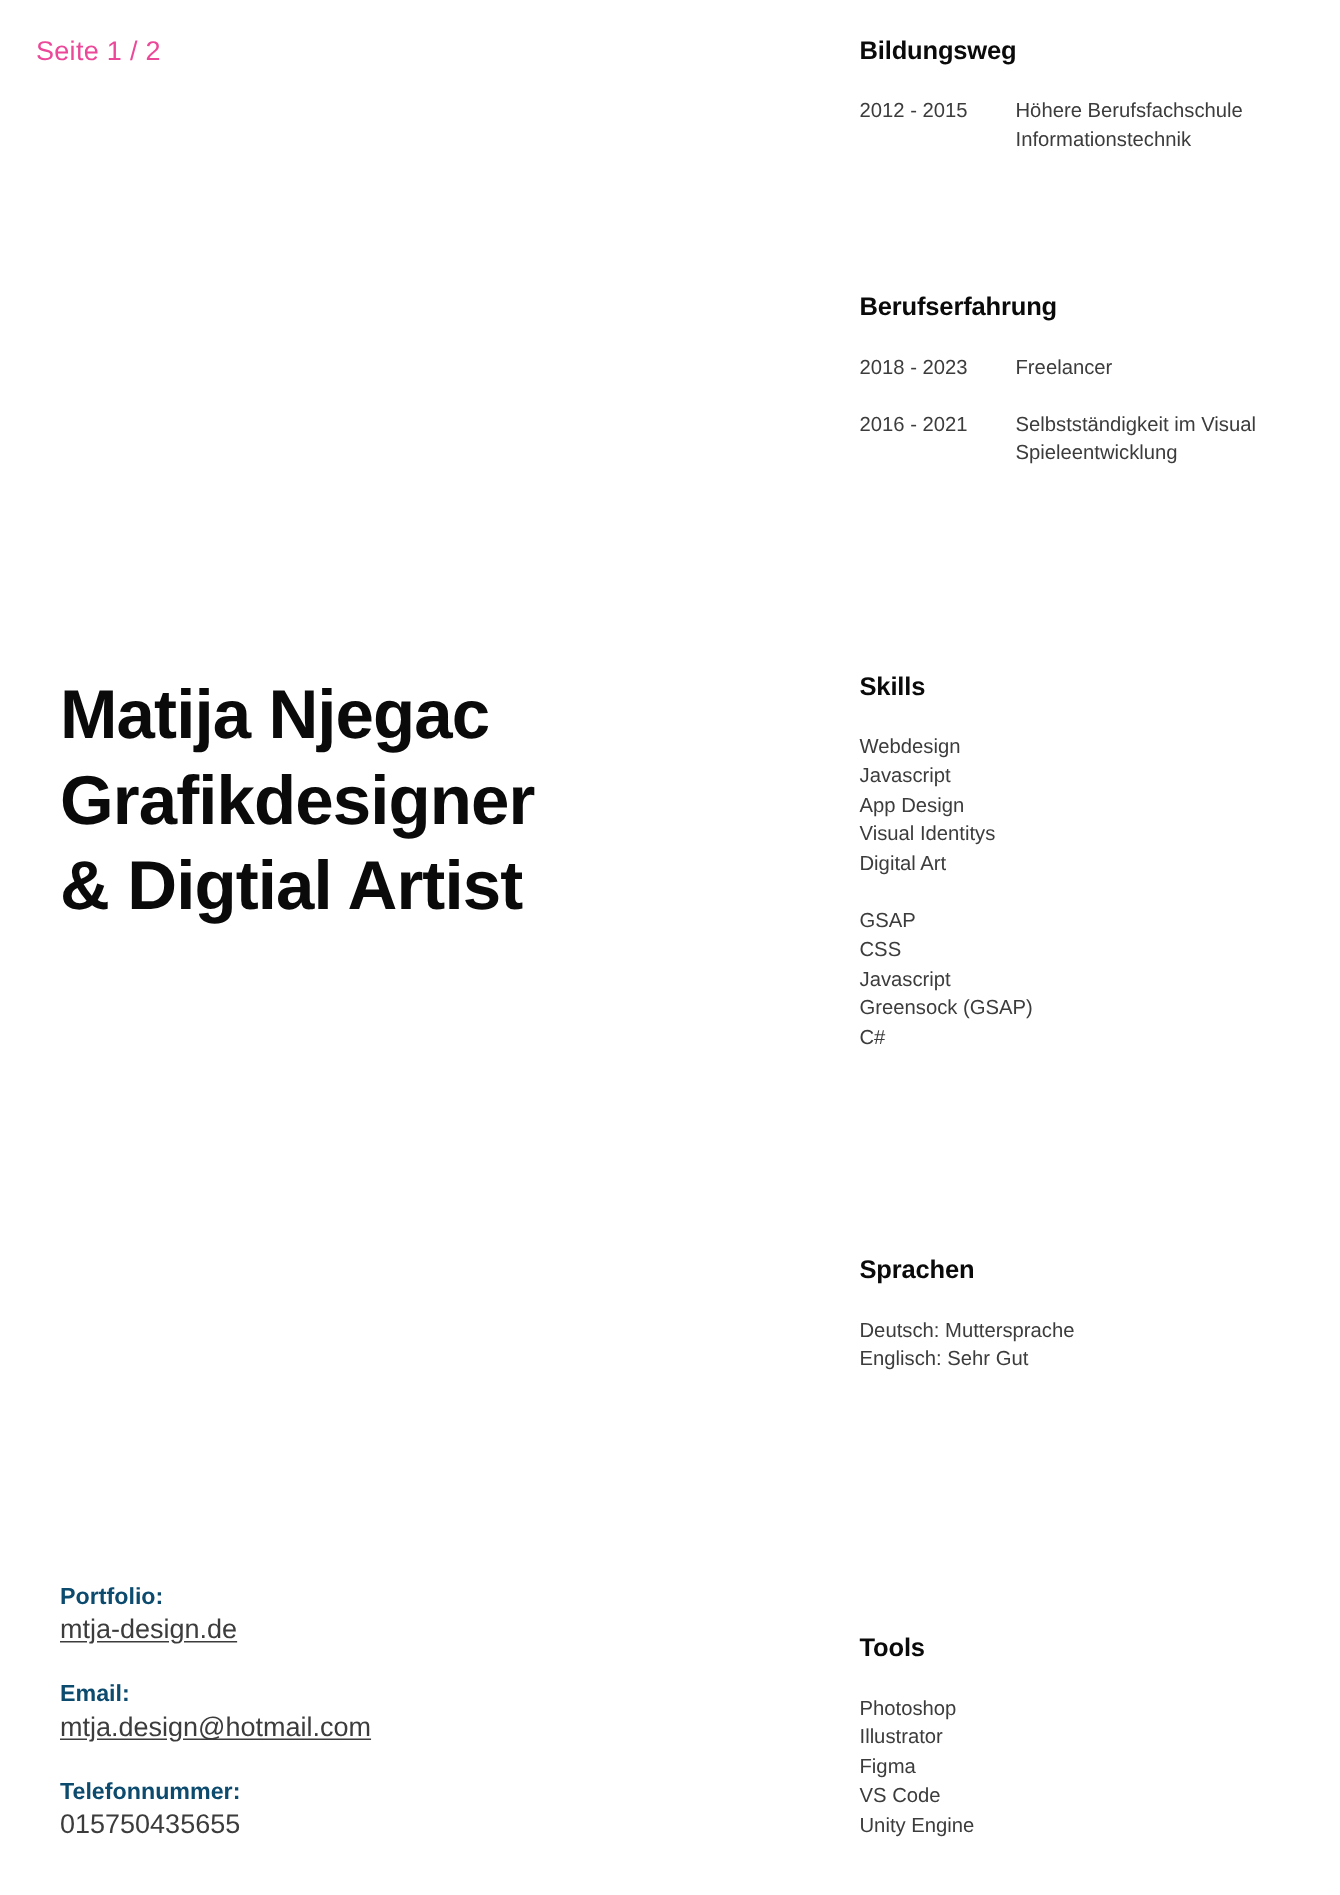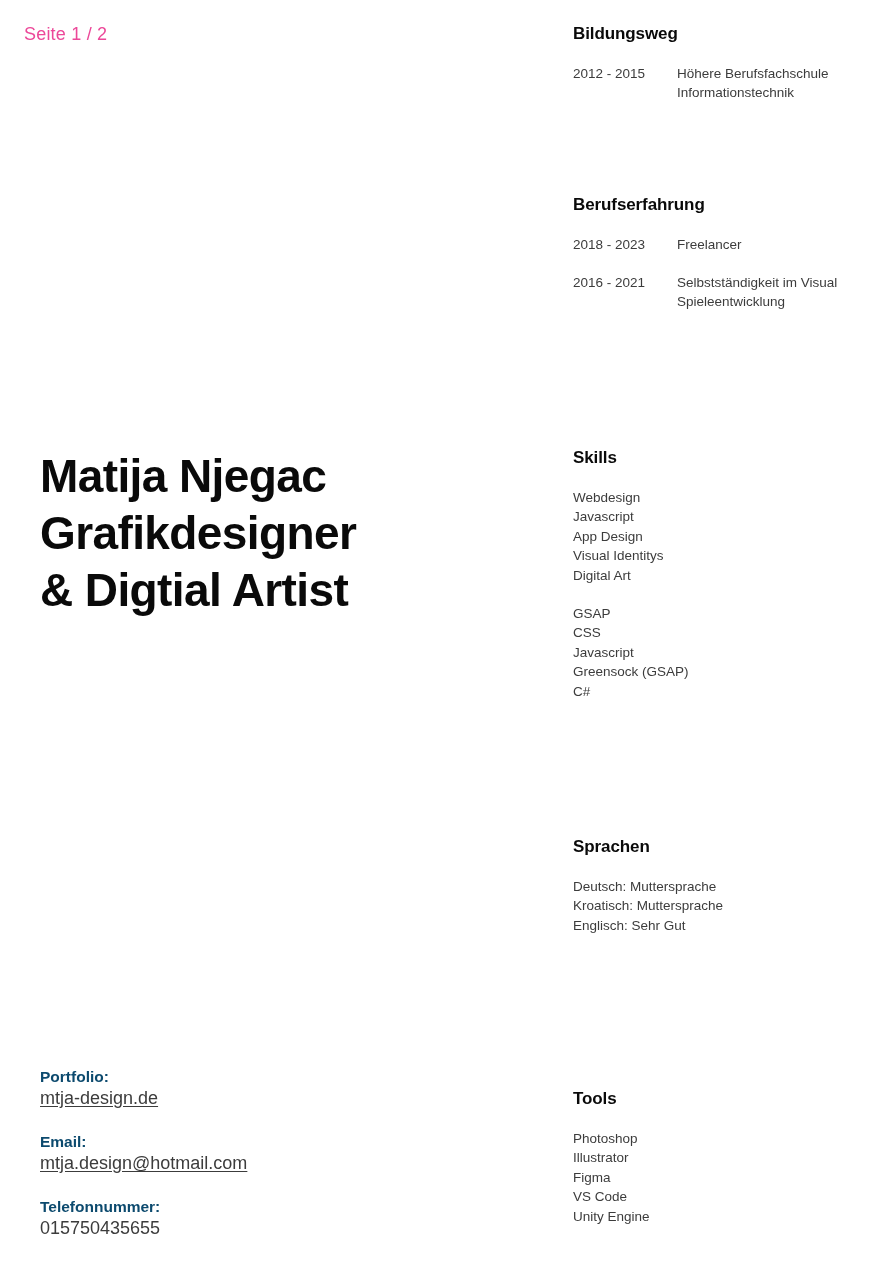--- a/index.html
+++ b/index.html
@@ -58,21 +58,21 @@
   .contact-block {
     position: absolute;
     left: 0;
     bottom: 24px;
     width: 420px;
   }
   .contact-item {
     margin-bottom: 22px;
   }
   .contact-item:last-child {
-    margin-bottom: 0;
+    margin-bottom: 12px;
   }
   .contact-label {
     font-size: 15.5px;
     font-weight: 700;
     color: #0c4a6e;
     line-height: 21px;
   }
   .contact-value {
     font-size: 18px;
     color: #3c3c3c;
@@ -222,21 +222,20 @@
           <div class="row">C#</div>
         </div>
       </div>
     </div>
 
     <div class="section" id="sec-languages">
       <div class="section-title">Sprachen</div>
       <div class="plain-list">
         <div class="group">
           <div class="row">Deutsch: Muttersprache</div>
-          <div class="row">Kroatisch: Muttersprache</div>
           <div class="row">Englisch: Sehr Gut</div>
         </div>
       </div>
     </div>
 
     <div class="section" id="sec-tools">
       <div class="section-title">Tools</div>
       <div class="plain-list">
         <div class="group">
           <div class="row">Photoshop</div>

